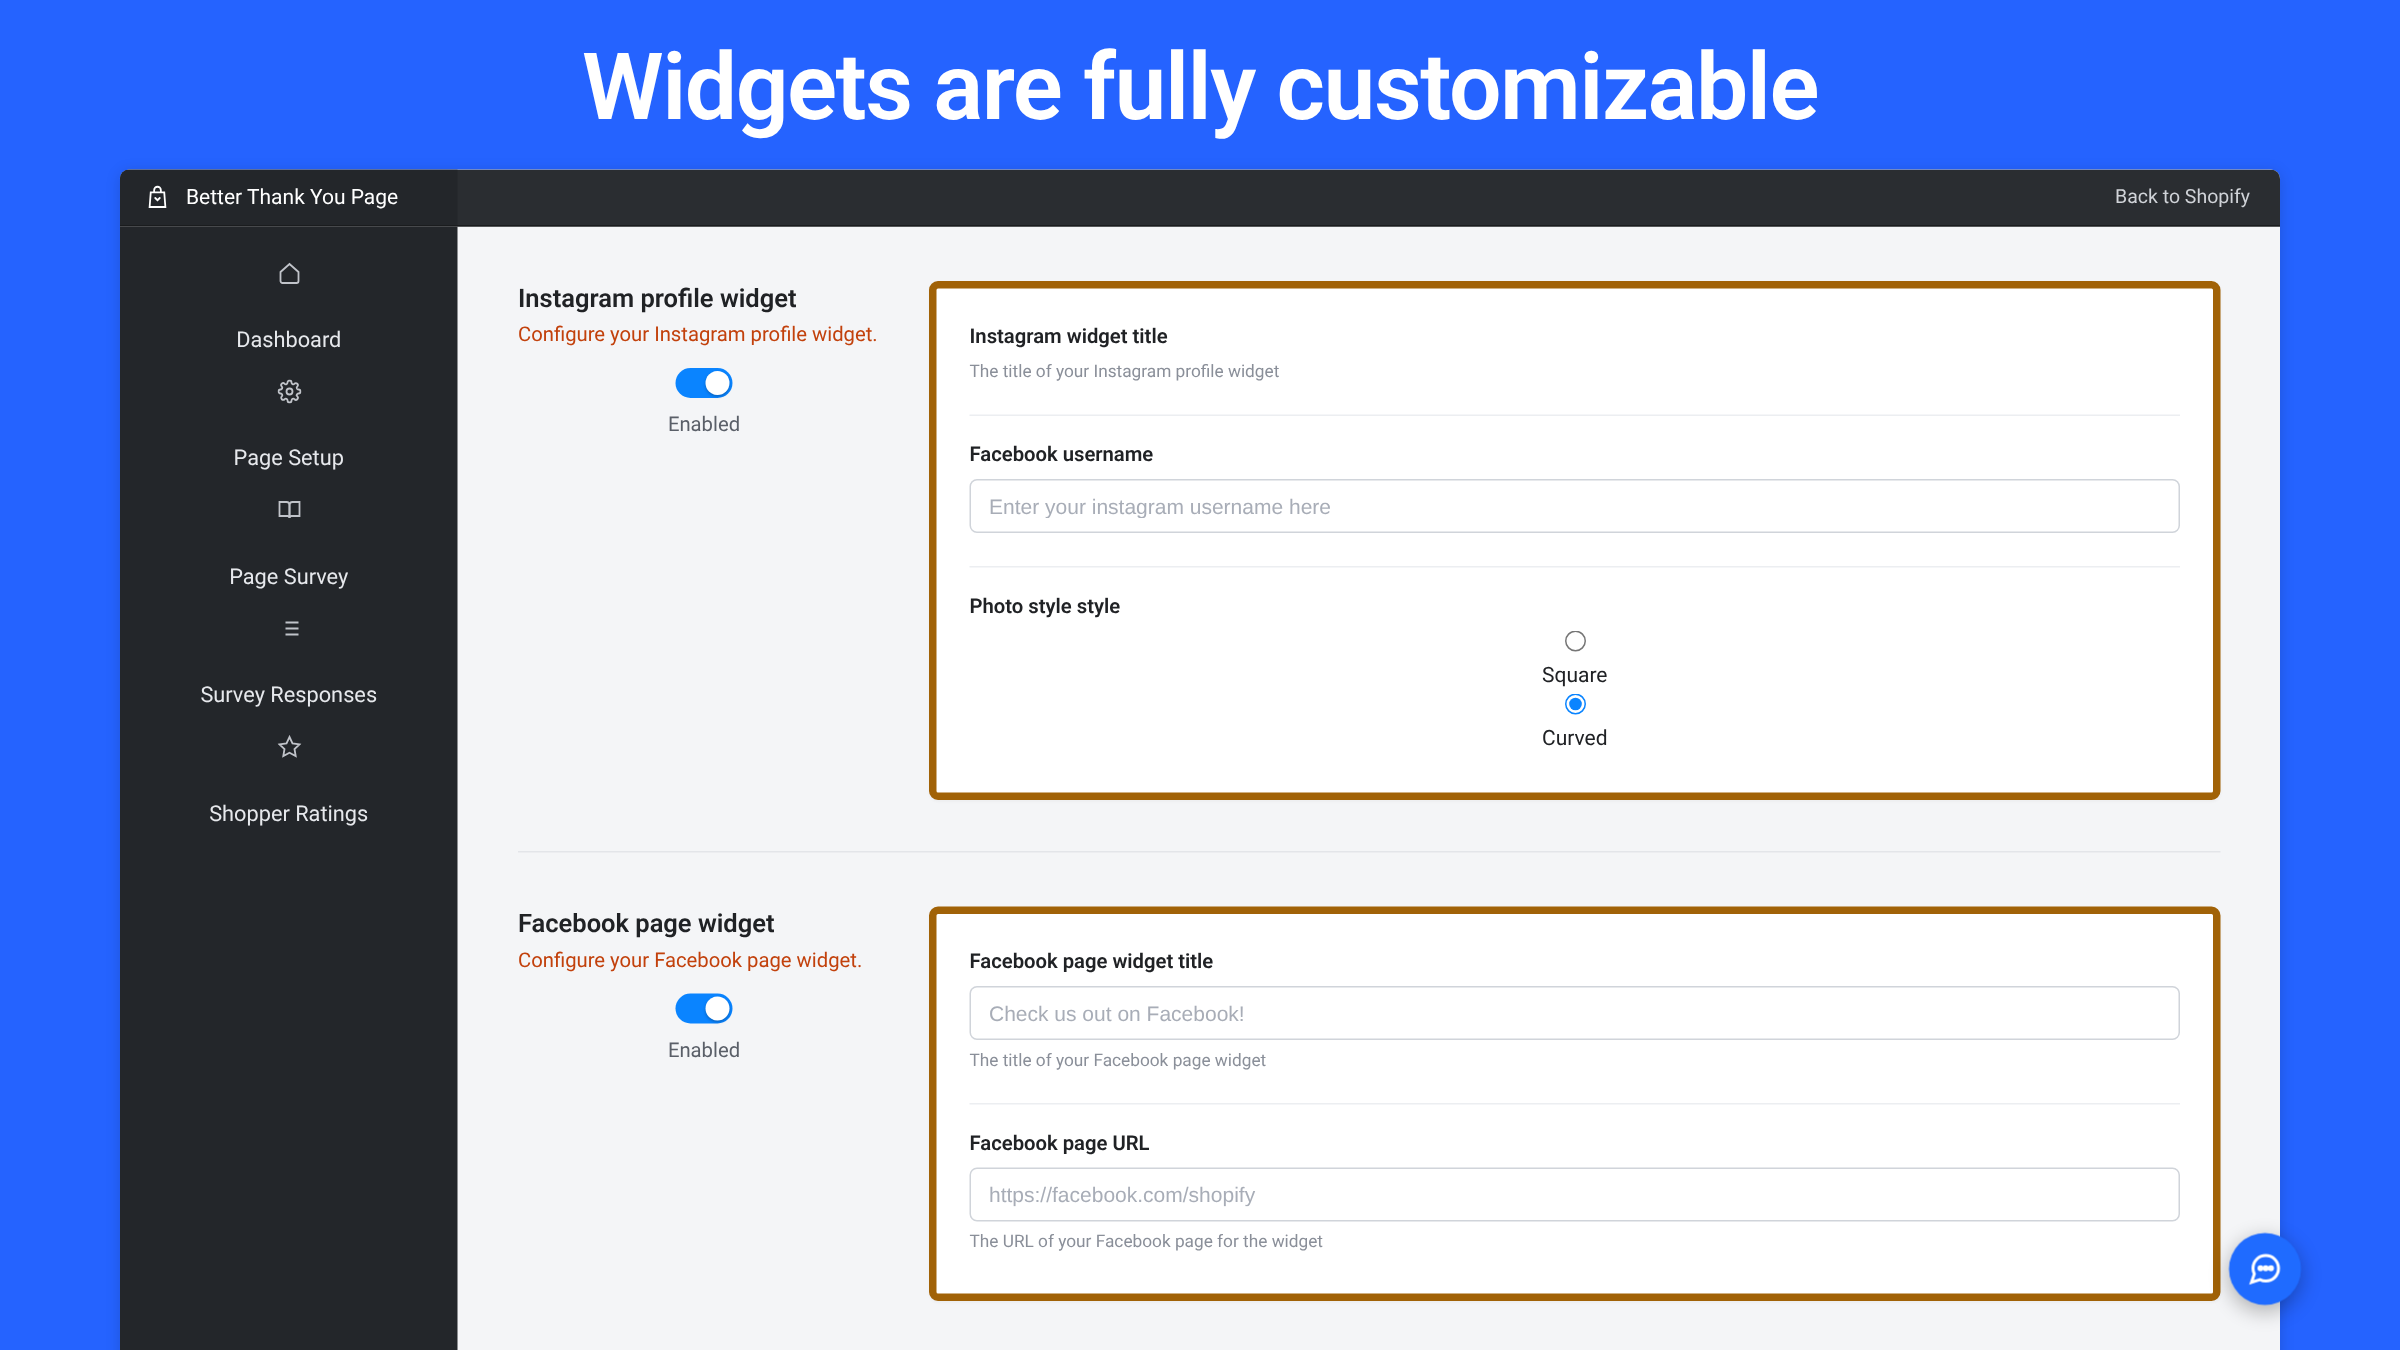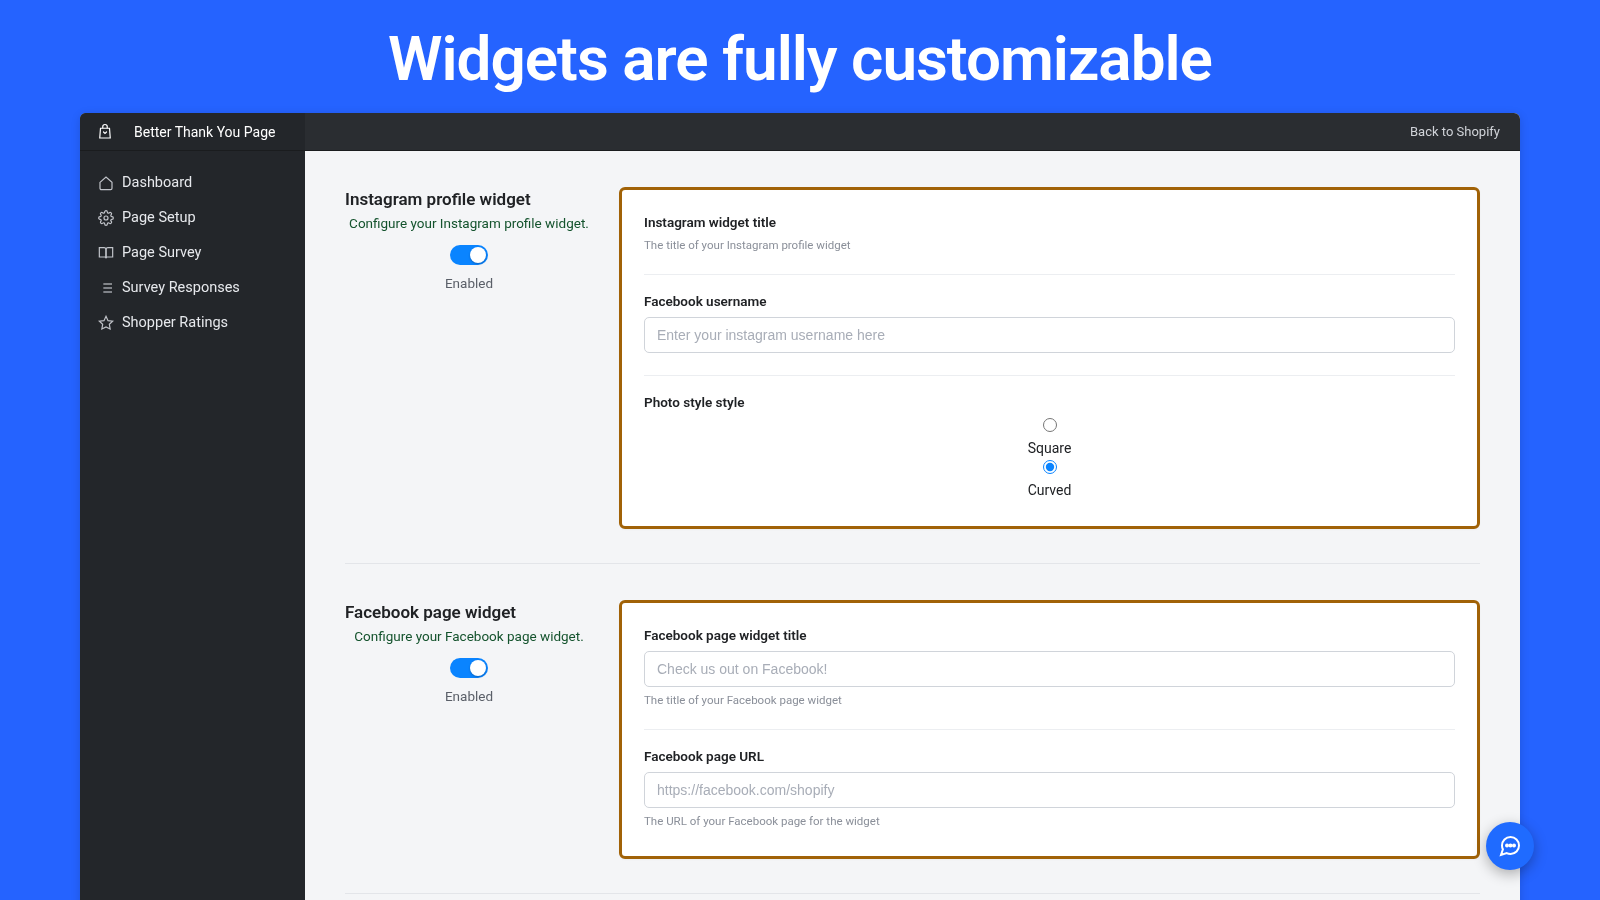--- a/index.html
+++ b/index.html
@@ -36,21 +36,21 @@
       height: 38px;
       display: flex;
       align-items: center;
       color: #fff;
       font-size: 14px;
       border-bottom: 1px solid #1a1c1e;
     }
     .topbar-left {
       display: flex;
       align-items: center;
-      gap: 20px;
+      gap: 10px;
       padding: 0 16px;
       width: 225px;
       height: 100%;
       background: #23262a;
     }
     .bag-icon svg { display: block; }
     .topbar-right {
       margin-left: auto;
       padding-right: 20px;
       color: #d0d3d8;
@@ -63,59 +63,60 @@
     }
     .sidebar {
       width: 225px;
       background: #23262a;
       padding-top: 14px;
       color: #e6e8ec;
     }
     .side-item {
       display: flex;
       align-items: center;
-      gap: 8px;
+      gap: 28px;
       padding: 9px 18px;
       font-size: 14.5px;
       color: #e6e8ec;
       cursor: pointer;
+      flex-direction: column;
     }
     .side-item .ic { width: 16px; height: 16px; display: flex; align-items: center; justify-content: center; }
     .side-item .ic svg { stroke: #c0c3c9; }
     .main {
       flex: 1;
       background: #f4f5f7;
       overflow-y: auto;
       padding: 0 40px 40px 40px;
     }
     .section {
       display: flex;
       gap: 26px;
       padding: 36px 0 34px;
       border-bottom: 1px solid #e3e5e9;
     }
     .section:last-child { border-bottom: none; }
     .section-meta { width: 248px; padding-top: 2px; }
     .section-title { font-size: 17px; font-weight: 600; color: #202225; margin-bottom: 6px; }
-    .section-desc { font-size: 13.5px; color: #14532d; margin-bottom: 14px; text-align: center; }
+    .section-desc { font-size: 13.5px; color: #c2410c; margin-bottom: 14px; }
     .toggle-row { display: flex; align-items: center; gap: 10px; flex-direction: column; }
     .toggle {
       width: 38px; height: 20px; border-radius: 20px;
       background: #0a84ff; position: relative; cursor: pointer;
     }
     .toggle .knob {
       position: absolute; right: 2px; top: 2px;
       width: 16px; height: 16px; border-radius: 50%; background: #fff;
       box-shadow: 0 1px 2px rgba(0,0,0,0.25);
     }
     .toggle-label { font-size: 13.5px; color: #5a5f68; }
     .card {
       flex: 1;
       background: #fff;
-      border: 3px solid #a16207;
+      border: 5px solid #a16207;
       border-radius: 6px;
       padding: 20px 22px 24px;
       box-shadow: 0 1px 2px rgba(0,0,0,0.03);
     }
     .field-group { padding: 4px 0; }
     .field-group + .field-group { border-top: 1px solid #eceef1; margin-top: 18px; padding-top: 18px; }
     .field-label { font-size: 13.5px; font-weight: 600; color: #202225; margin-bottom: 8px; display: block; }
     .text-input {
       width: 100%; height: 36px;
       border: 1px solid #d0d4da; border-radius: 5px;

